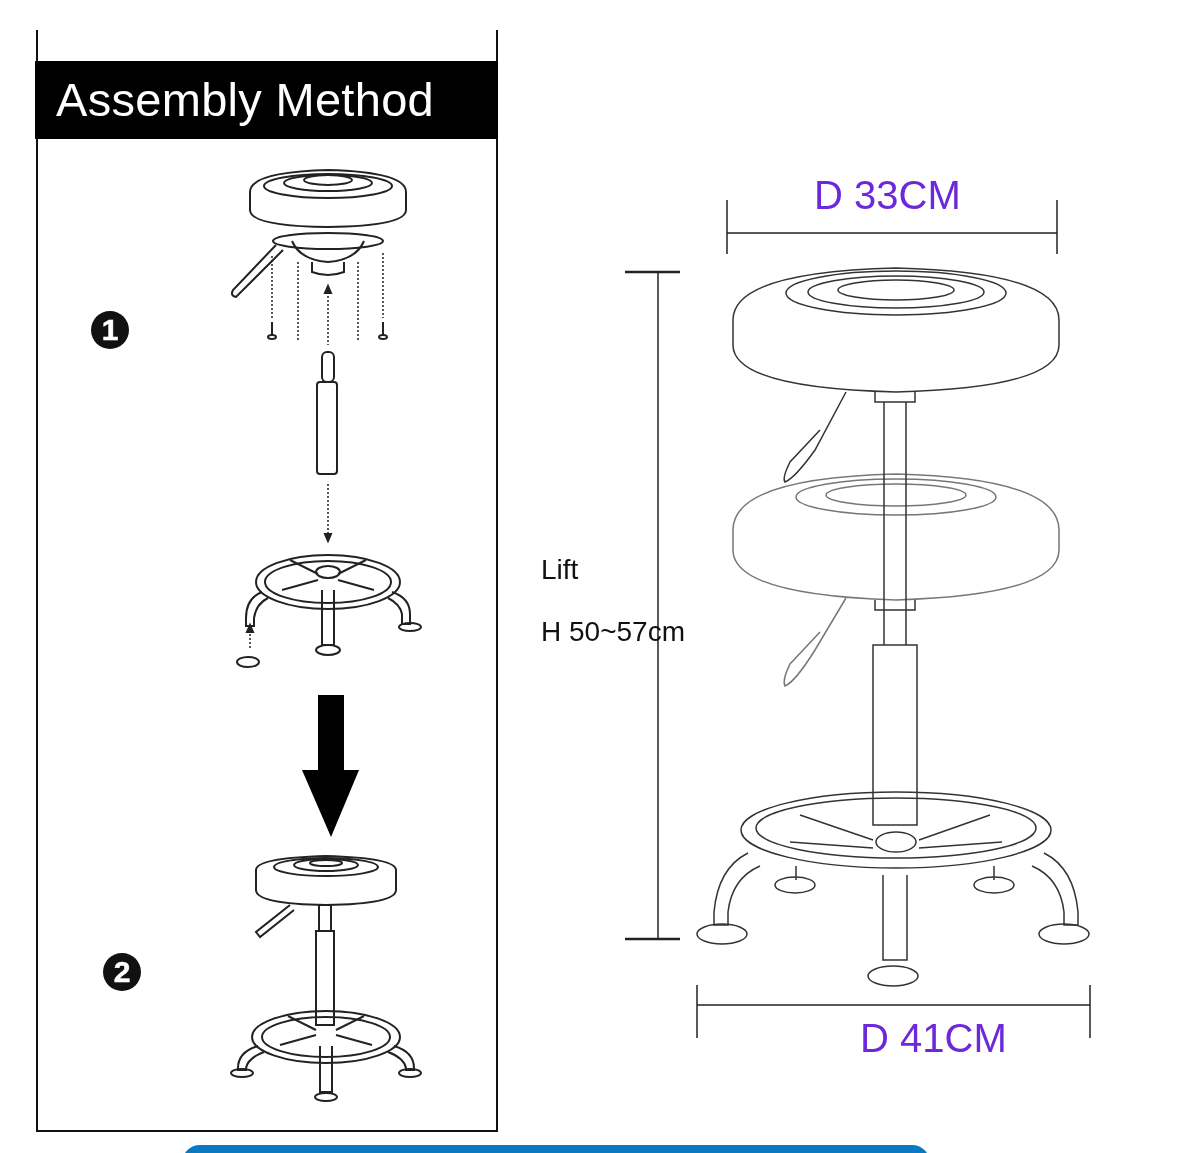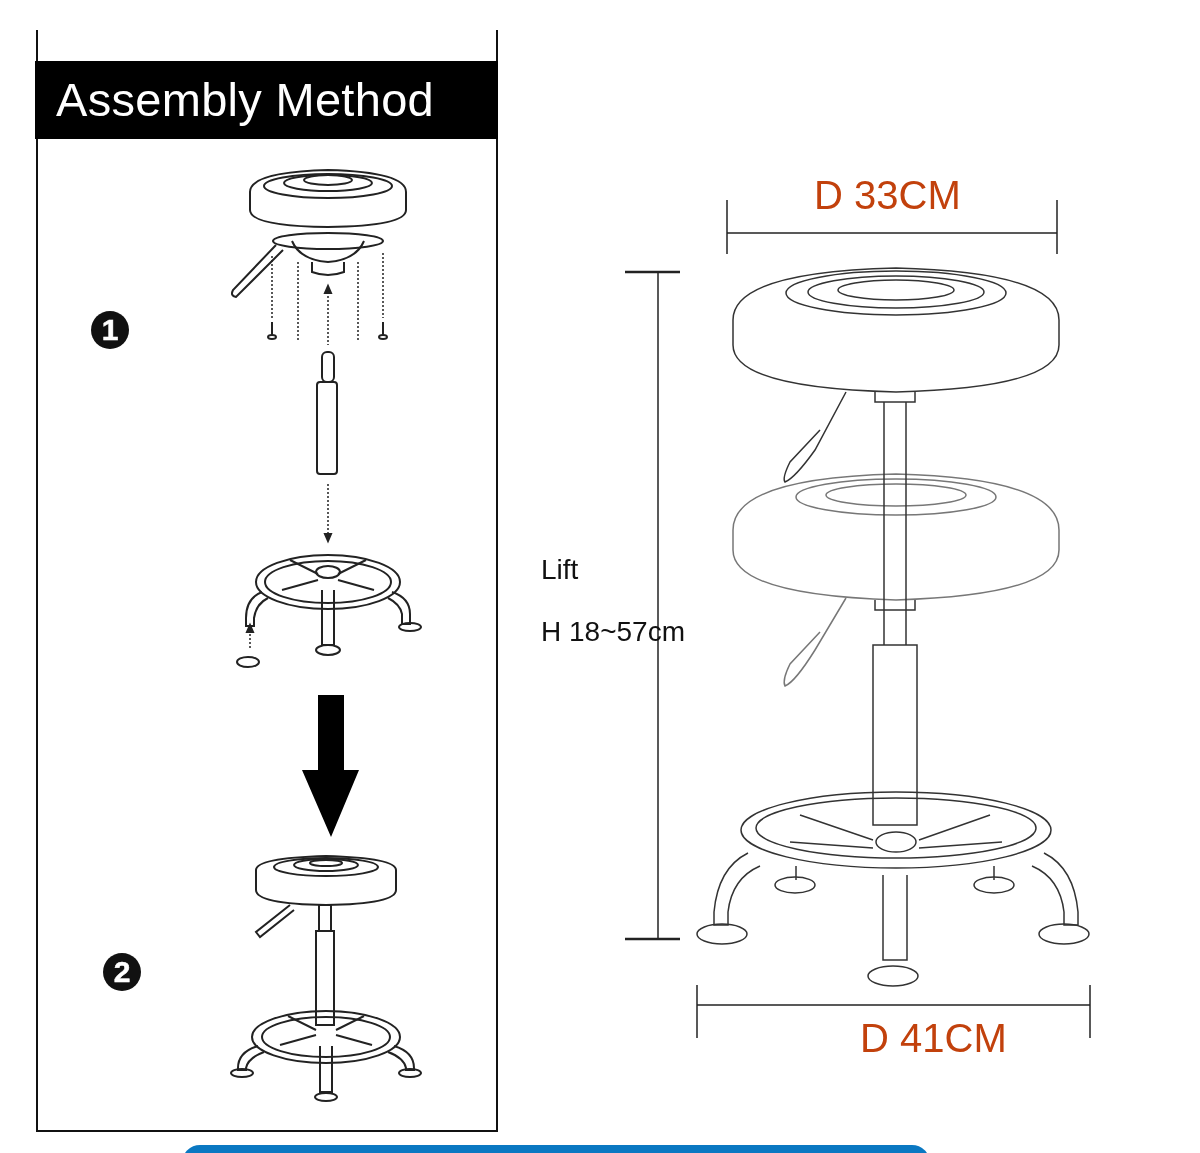--- a/index.html
+++ b/index.html
@@ -2,21 +2,21 @@
 <html><head>
 <meta charset="utf-8">
 <style>
   html, body { margin:0; padding:0; background:#ffffff; }
   body { width:1200px; height:1153px; position:relative; overflow:hidden; font-family:"Liberation Sans", sans-serif; }
   .abs { position:absolute; }
   #frame { left:36px; top:30px; width:458px; height:1100px; border:2px solid #111; border-top:none; box-sizing:content-box; }
   #header { left:35px; top:30px; width:463px; height:78px; background:#000; color:#fff; font-size:47px; line-height:78px; padding-left:21px; box-sizing:border-box; letter-spacing:0.3px;margin-top:31px; }
   .step-badge { width:38px; height:38px; border-radius:50%; background:#111; color:#fff; font-weight:bold; font-size:30px; line-height:38px; text-align:center; }
   .step-badge span { -webkit-text-stroke:0.5px #fff; }
-  .dim-label { font-size:40px; color:#c2410c; }
+  .dim-label { font-size:40px; color:#6d28d9; }
   .lift-label { font-size:28px; color:#111; line-height:60px; }
   #bottom-bar { left:182px; top:1145px; width:748px; height:30px; background:#0a78c2; border-radius:18px 18px 0 0; }
   svg { position:absolute; overflow:visible; }
 </style>
 </head>
 <body>
 
 <div id="frame" class="abs"></div>
 <div id="header" class="abs">Assembly Method</div>
 
@@ -153,15 +153,15 @@
     <ellipse cx="1064" cy="934" rx="25" ry="10"></ellipse>
     <ellipse cx="893" cy="976" rx="25" ry="10"></ellipse>
     <ellipse cx="795" cy="885" rx="20" ry="8"></ellipse>
     <ellipse cx="994" cy="885" rx="20" ry="8"></ellipse>
   </g>
 </svg>
 
 <div class="abs dim-label" style="left:814px;top:173px;">D 33CM</div>
 <div class="abs dim-label" style="left:844px;top:1016px;margin-left:16px;">D 41CM</div>
 <div class="abs lift-label" style="left:541px;top:540px;">Lift</div>
-<div class="abs lift-label" style="left:541px;top:602px;">H 18~57cm</div>
+<div class="abs lift-label" style="left:541px;top:602px;">H 50~57cm</div>
 
 <div id="bottom-bar" class="abs"></div>
 
 </body></html>

